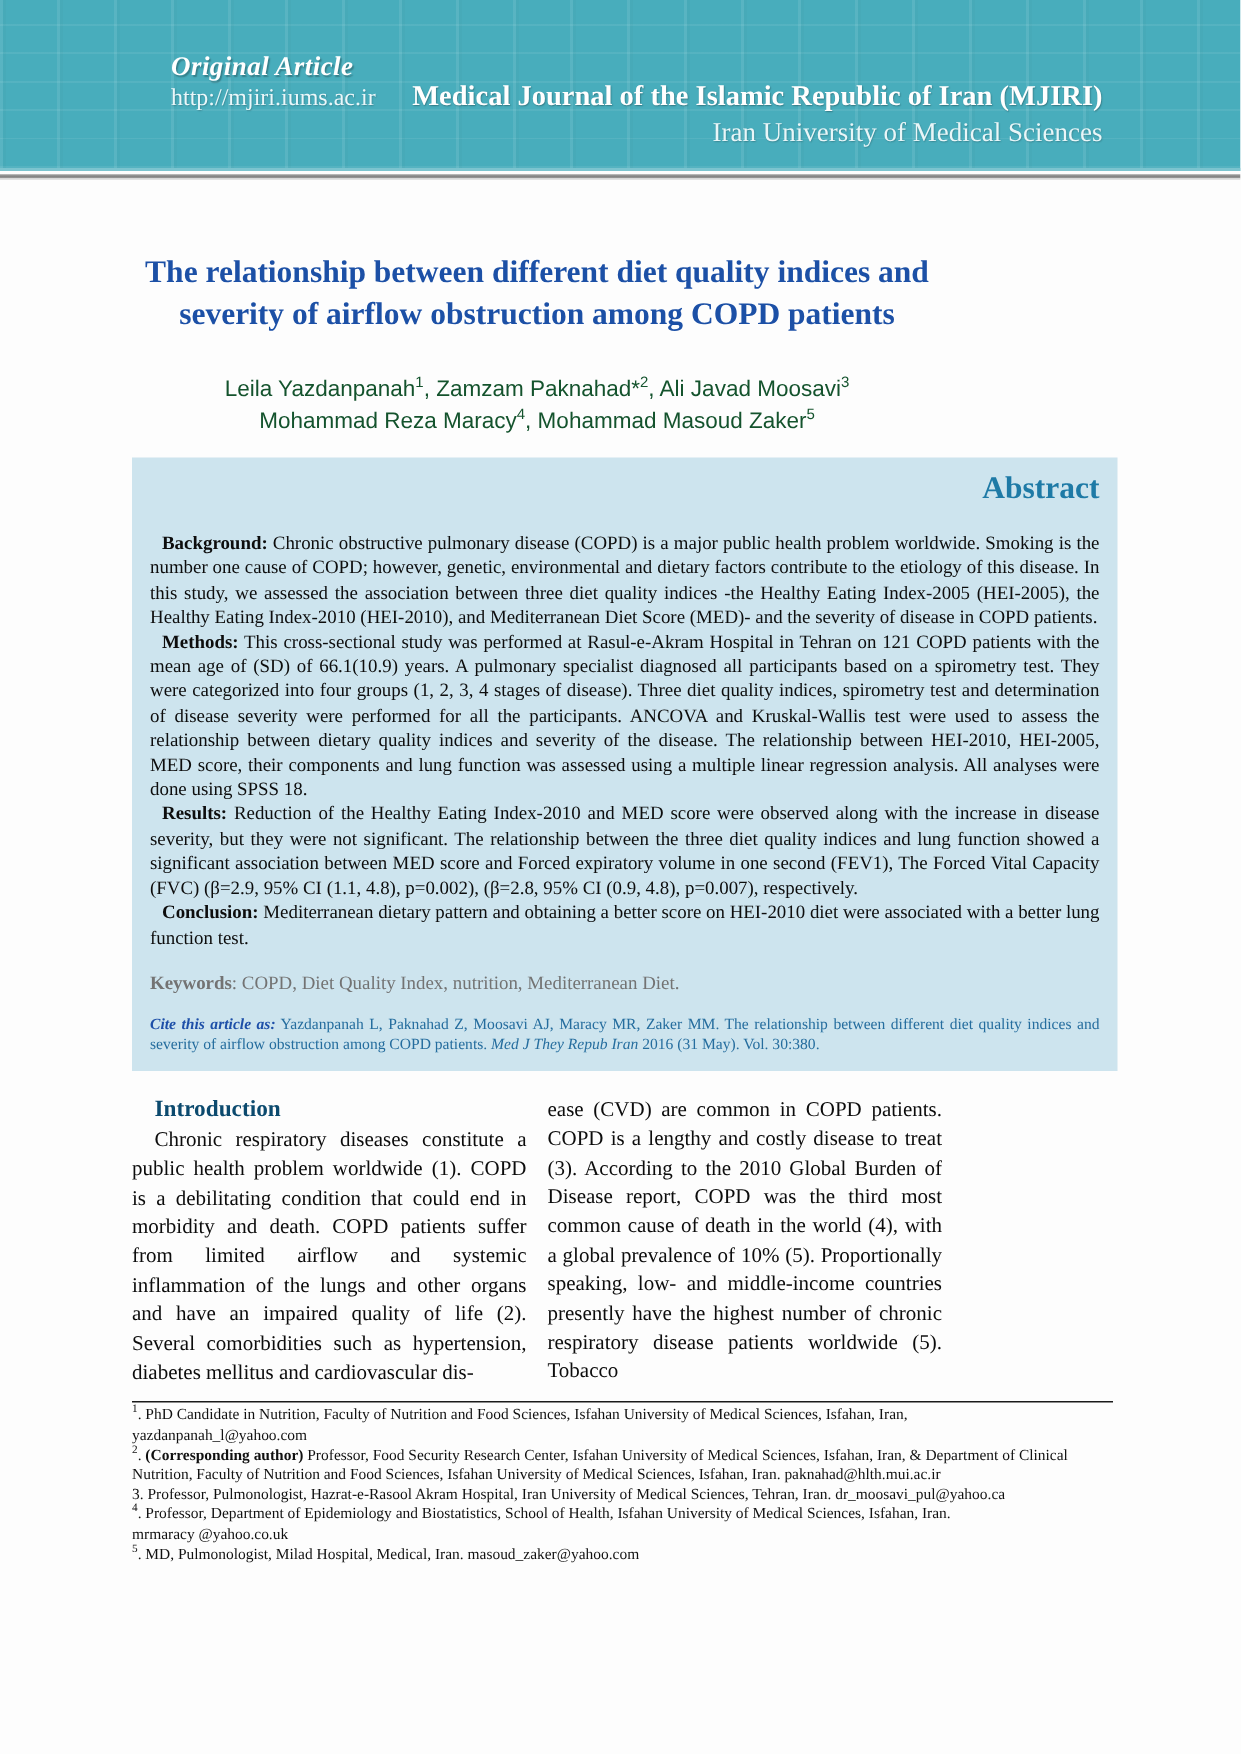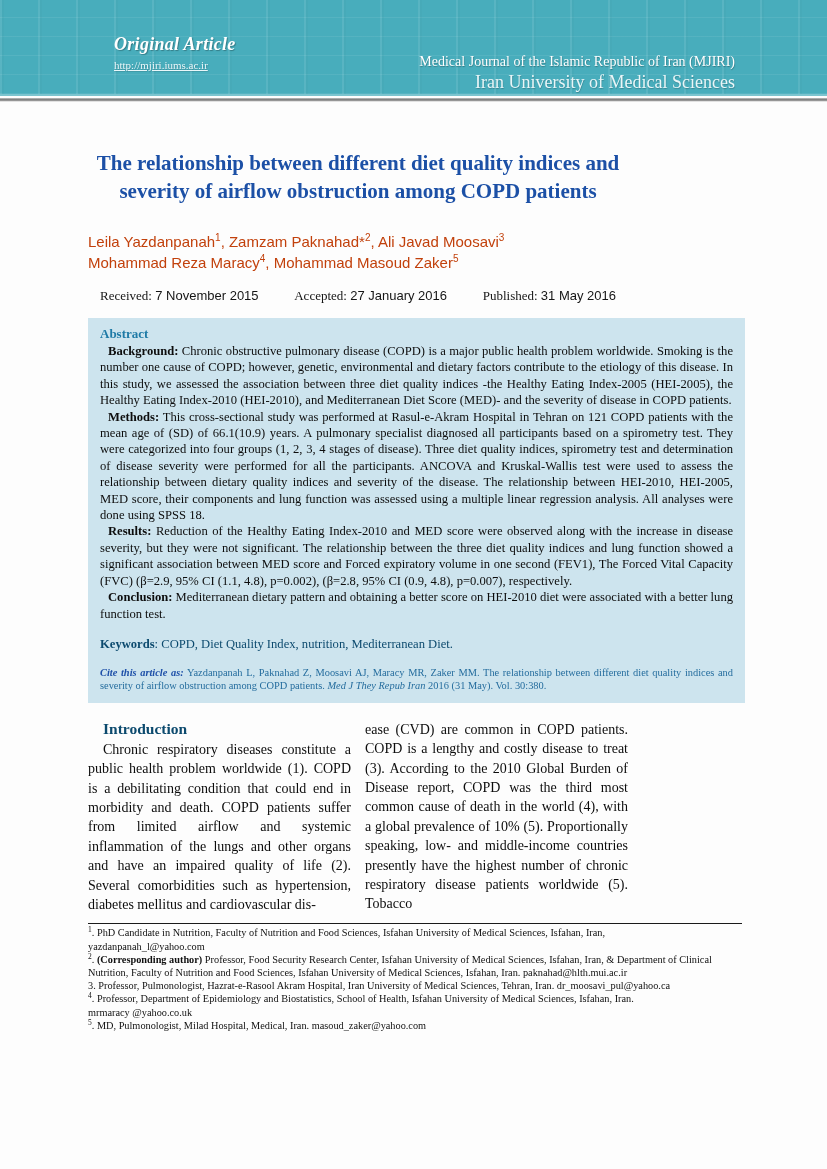--- a/index.html
+++ b/index.html
@@ -8,43 +8,43 @@
     width: 827px; height: 1169px;
     background: #fdfdfd;
     font-family: "Liberation Serif", serif;
     color: #111;
     overflow: hidden;
     position: relative;
   }
 
   
   .banner {
-    height: 96px;
+    height: 114px;
     background-color: #48adbc;
     background-image:
       repeating-linear-gradient(90deg, rgba(255,255,255,0.09) 0 2px, rgba(0,0,0,0.02) 2px 4px, transparent 4px 38px),
       repeating-linear-gradient(0deg, rgba(255,255,255,0.07) 0 1px, transparent 1px 19px);
     position: relative;
     border-bottom: 2px solid #7cc4cf;
   }
   .banner-left { position: absolute; left: 114px; top: 34px; }
   .article-type {
     font-size: 18px; font-weight: bold; font-style: italic;
     color: #ffffff; text-shadow: 1px 1px 1px rgba(0,0,0,0.28);
     letter-spacing: 0.3px;
   }
   .banner-url {
     display: inline-block; margin-top: 2px;
-    font-size: 11px; color: #eaf7fa; text-decoration: underline;
+    font-size: 16px; color: #eaf7fa; 
     text-shadow: 0.5px 0.5px 1px rgba(0,0,0,0.22);
     cursor: pointer;
   }
   .banner-right { position: absolute; right: 92px; top: 54px; text-align: right; }
   .journal-name {
-    font-size: 14px; font-weight: normal; color: #ffffff;
+    font-size: 19px; font-weight: bold; color: #ffffff;
     text-shadow: 0.5px 0.5px 1px rgba(0,0,0,0.3);
   }
   .university-name {
     margin-top: 2px; font-size: 18px; color: #e9f6f8;
     text-shadow: 0.5px 0.5px 1px rgba(0,0,0,0.22);
   }
 
   
   .gray-rule {
     margin-top: 2px; height: 4px;
@@ -58,22 +58,23 @@
   .paper-title {
     margin-top: 47px;
     text-align: center;
     font-size: 21px; font-weight: bold;
     color: #1c50a6;
     line-height: 28px;
   }
 
   .authors {
     margin-top: 26px;
+    text-align: center;
     font-family: "Liberation Sans", sans-serif;
-    font-size: 15px; color: #c2410c;
+    font-size: 15px; color: #14532d;
     line-height: 21px;
   }
   .authors sup { font-size: 10px; line-height: 0; }
 
   .dates-row {
     margin-top: 15px;
     padding: 0 12px;
     display: flex; justify-content: space-between;
     font-size: 13px; color: #151515;
   }
@@ -81,31 +82,32 @@
   .date-value { font-family: "Liberation Sans", sans-serif; }
 
   
   .abstract-box {
     margin-top: 14px;
     width: 657px;
     background: #cde4ee;
     padding: 8px 12px 10px 12px;
   }
   .abstract-heading {
-    font-size: 13px; font-weight: bold; color: #1e7aa6;
-    margin-bottom: 1px;
+    font-size: 21px; font-weight: bold; color: #1e7aa6;
+    margin-bottom: 16px;
+    text-align: right;
   }
   .abs-p {
     font-size: 12.6px; line-height: 16.4px;
     text-align: justify; text-indent: 8px;
     color: #0d0d0d;
   }
   .keywords-line {
     margin-top: 15px;
-    font-size: 12.6px; color: #0c4a6e;
+    font-size: 12.6px; color: #737373;
   }
   .cite-p {
     margin-top: 14px;
     font-size: 10.4px; line-height: 13.4px;
     text-align: justify;
     color: #256d9e;
   }
   .cite-label { font-weight: bold; font-style: italic; color: #1d4fa8; }
   .cite-journal { font-style: italic; }
 
@@ -161,25 +163,20 @@
   <div class="paper-title">
     <div>The relationship between different diet quality indices and</div>
     <div>severity of airflow obstruction among COPD patients</div>
   </div>
 
   <div class="authors">
     <div><span>Leila Yazdanpanah</span><sup>1</sup><span>, Zamzam Paknahad*</span><sup>2</sup><span>, Ali Javad Moosavi</span><sup>3</sup></div>
     <div><span>Mohammad Reza Maracy</span><sup>4</sup><span>, Mohammad Masoud Zaker</span><sup>5</sup></div>
   </div>
 
-  <div class="dates-row">
-    <span><span class="date-label">Received:</span> <span class="date-value">7 November 2015</span></span>
-    <span><span class="date-label">Accepted:</span> <span class="date-value">27 January 2016</span></span>
-    <span><span class="date-label">Published:</span> <span class="date-value">31 May 2016</span></span>
-  </div>
 
   <div class="abstract-box">
     <div class="abstract-heading">Abstract</div>
     <p class="abs-p"><b>Background:</b><span> Chronic obstructive pulmonary disease (COPD) is a major public health problem worldwide. Smoking is the number one cause of COPD; however, genetic, environmental and dietary factors contribute to the etiology of this disease. In this study, we assessed the association between three diet quality indices -the Healthy Eating Index-2005 (HEI-2005), the Healthy Eating Index-2010 (HEI-2010), and Mediterranean Diet Score (MED)- and the severity of disease in COPD patients.</span></p>
     <p class="abs-p"><b>Methods:</b><span> This cross-sectional study was performed at Rasul-e-Akram Hospital in Tehran on 121 COPD patients with the mean age of (SD) of 66.1(10.9) years. A pulmonary specialist diagnosed all participants based on a spirometry test. They were categorized into four groups (1, 2, 3, 4 stages of disease). Three diet quality indices, spirometry test and determination of disease severity were performed for all the participants. ANCOVA and Kruskal-Wallis test were used to assess the relationship between dietary quality indices and severity of the disease. The relationship between HEI-2010, HEI-2005, MED score, their components and lung function was assessed using a multiple linear regression analysis. All analyses were done using SPSS 18.</span></p>
     <p class="abs-p"><b>Results:</b><span> Reduction of the Healthy Eating Index-2010 and MED score were observed along with the increase in disease severity, but they were not significant. The relationship between the three diet quality indices and lung function showed a significant association between MED score and Forced expiratory volume in one second (FEV1), The Forced Vital Capacity (FVC) (β=2.9, 95% CI (1.1, 4.8), p=0.002), (β=2.8, 95% CI (0.9, 4.8), p=0.007), respectively.</span></p>
     <p class="abs-p"><b>Conclusion:</b><span> Mediterranean dietary pattern and obtaining a better score on HEI-2010 diet were associated with a better lung function test.</span></p>
     <p class="keywords-line"><b>Keywords</b><span>: COPD, Diet Quality Index, nutrition, Mediterranean Diet.</span></p>
     <p class="cite-p"><span class="cite-label">Cite this article as:</span><span> Yazdanpanah L, Paknahad Z, Moosavi AJ, Maracy MR, Zaker MM. The relationship between different diet quality indices and severity of airflow obstruction among COPD patients. </span><span class="cite-journal">Med J They Repub Iran</span><span> 2016 (31 May). Vol. 30:380.</span></p>
   </div>

